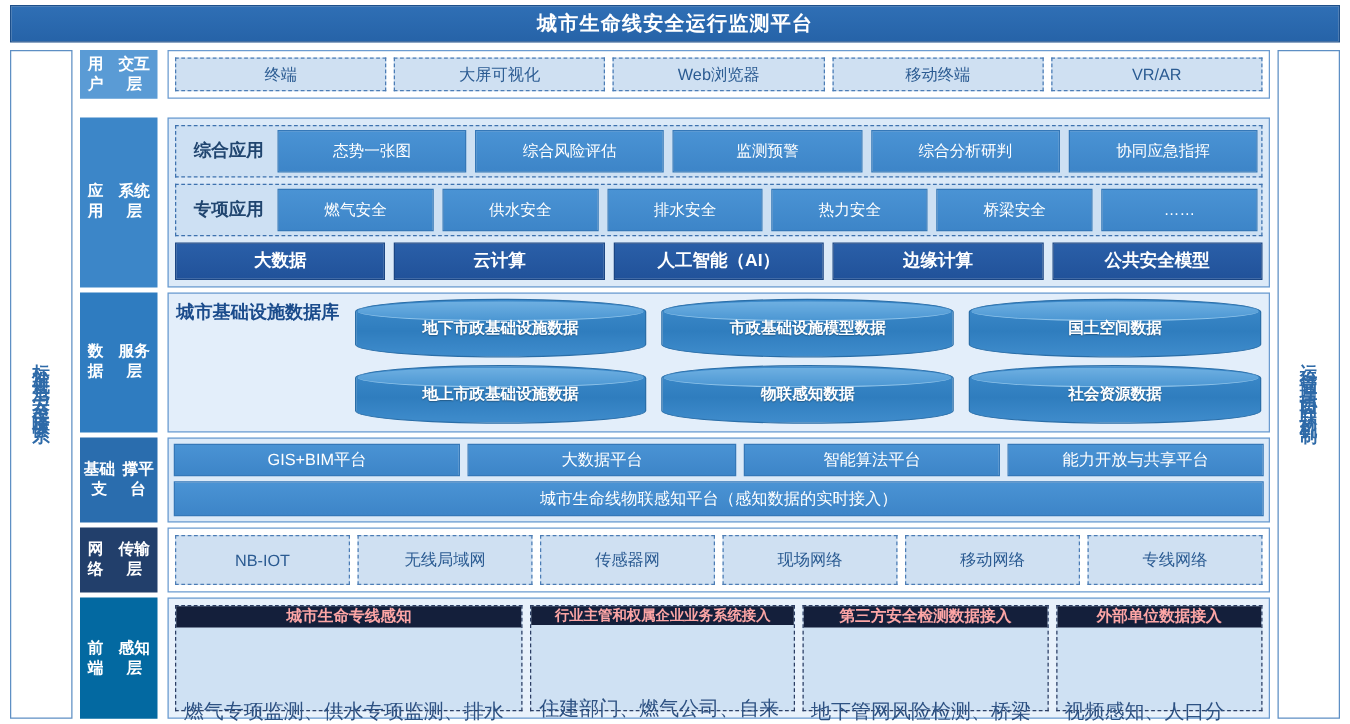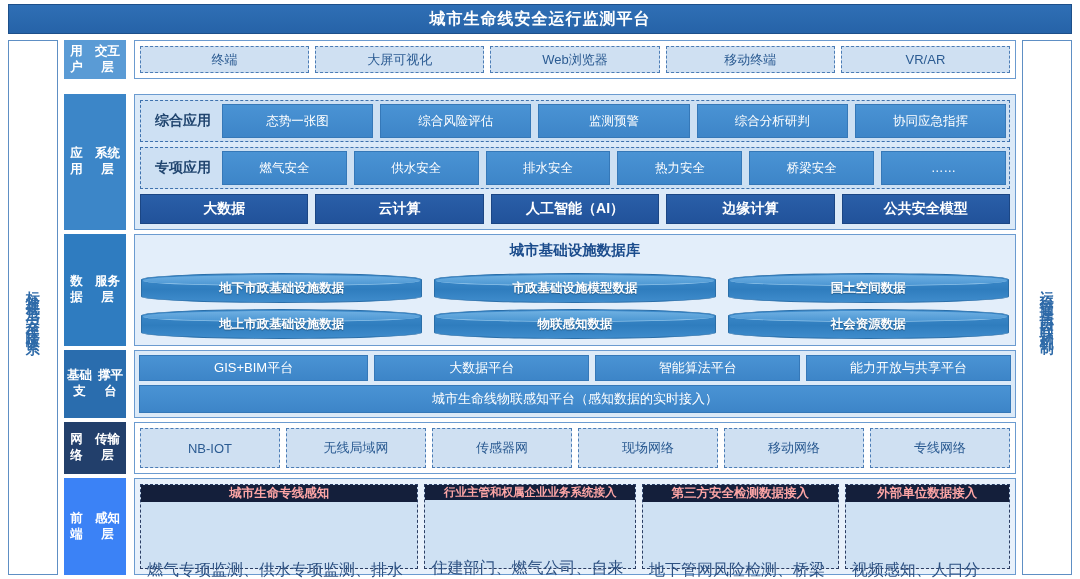--- a/index.html
+++ b/index.html
@@ -93,21 +93,21 @@
   .approw-label {
     flex: 0 0 78px; text-align: center;
     font-size: 14px; font-weight: bold; color: #20456f; white-space: nowrap;
   }
   .approw-chips { flex: 1 1 auto; display: flex; gap: 7px; height: 100%; align-items: stretch; }
   #app-base-row { flex: 0 0 30px; display: flex; gap: 7px; }
 
   
   #layer-data .body {
     background: #e3eefa; padding: 4px 6px 6px 6px;
-    display: flex; flex-direction: column; gap: 12px;
+    display: flex; flex-direction: row; gap: 12px;
   }
   .db-title {
     height: 22px; text-align: center; font-size: 14.5px; font-weight: bold;
     color: #1b4c8c; line-height: 22px;
   }
   .dbgrid { flex: 1 1 auto; display: flex; flex-direction: column; gap: 6px; }
   .dbrow { flex: 1 1 0; display: flex; gap: 12px; }
   .cylinder {
     flex: 1 1 0; position: relative;
     background: linear-gradient(180deg,#3f8ccc 0%, #2f7dbe 55%, #3f8ccc 100%);
@@ -288,21 +288,21 @@
           <div class="chip-dashed">无线局域网</div>
           <div class="chip-dashed">传感器网</div>
           <div class="chip-dashed">现场网络</div>
           <div class="chip-dashed">移动网络</div>
           <div class="chip-dashed">专线网络</div>
         </div>
     </div>
   </div>
 
   <div class="layer" id="layer-front">
-    <div class="lbl" style="background: #3b82f6;">
+    <div class="lbl" style="background: #0369a1;">
         <div>前端</div>
         <div>感知层</div>
       </div>
     <div class="body">
       <div id="sense-boxes" style="display:flex;gap:6px;width:100%;">
           <div class="sensebox" style="flex: 1.32 1 0px;">
             <div class="sensebox-head">城市生命专线感知</div>
             <div class="sensebox-body">燃气专项监测、供水专项监测、排水专项监测、综合管廊专项监测、市政桥梁专项监测、…</div>
           </div>
           <div class="sensebox" style="flex: 1 1 0px;">

